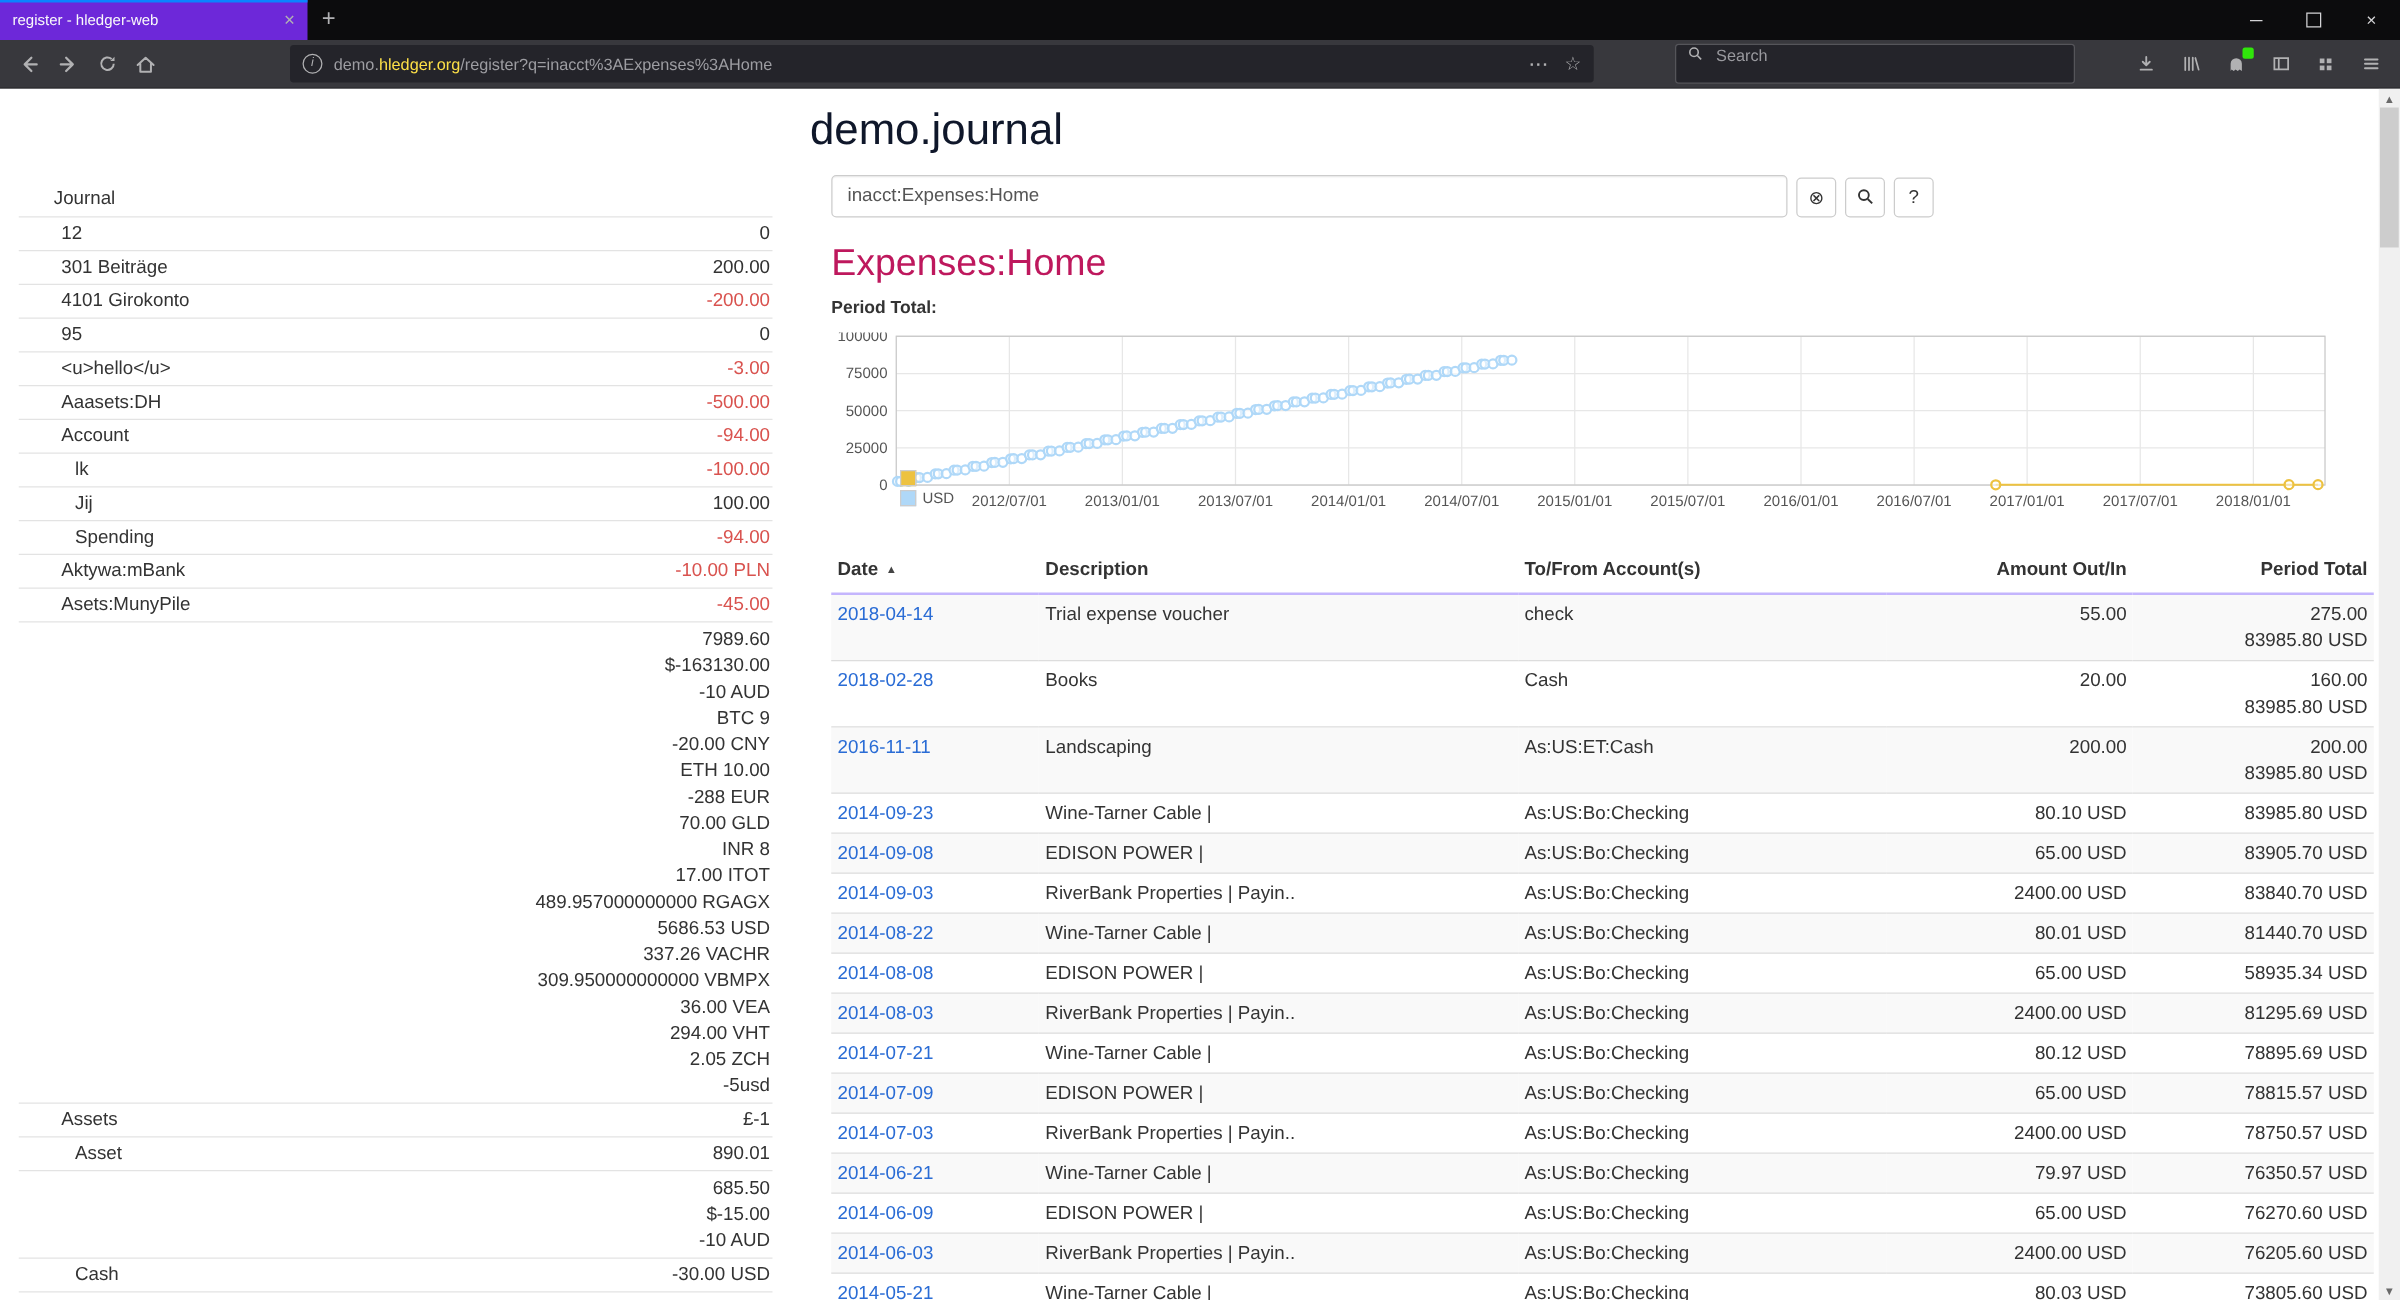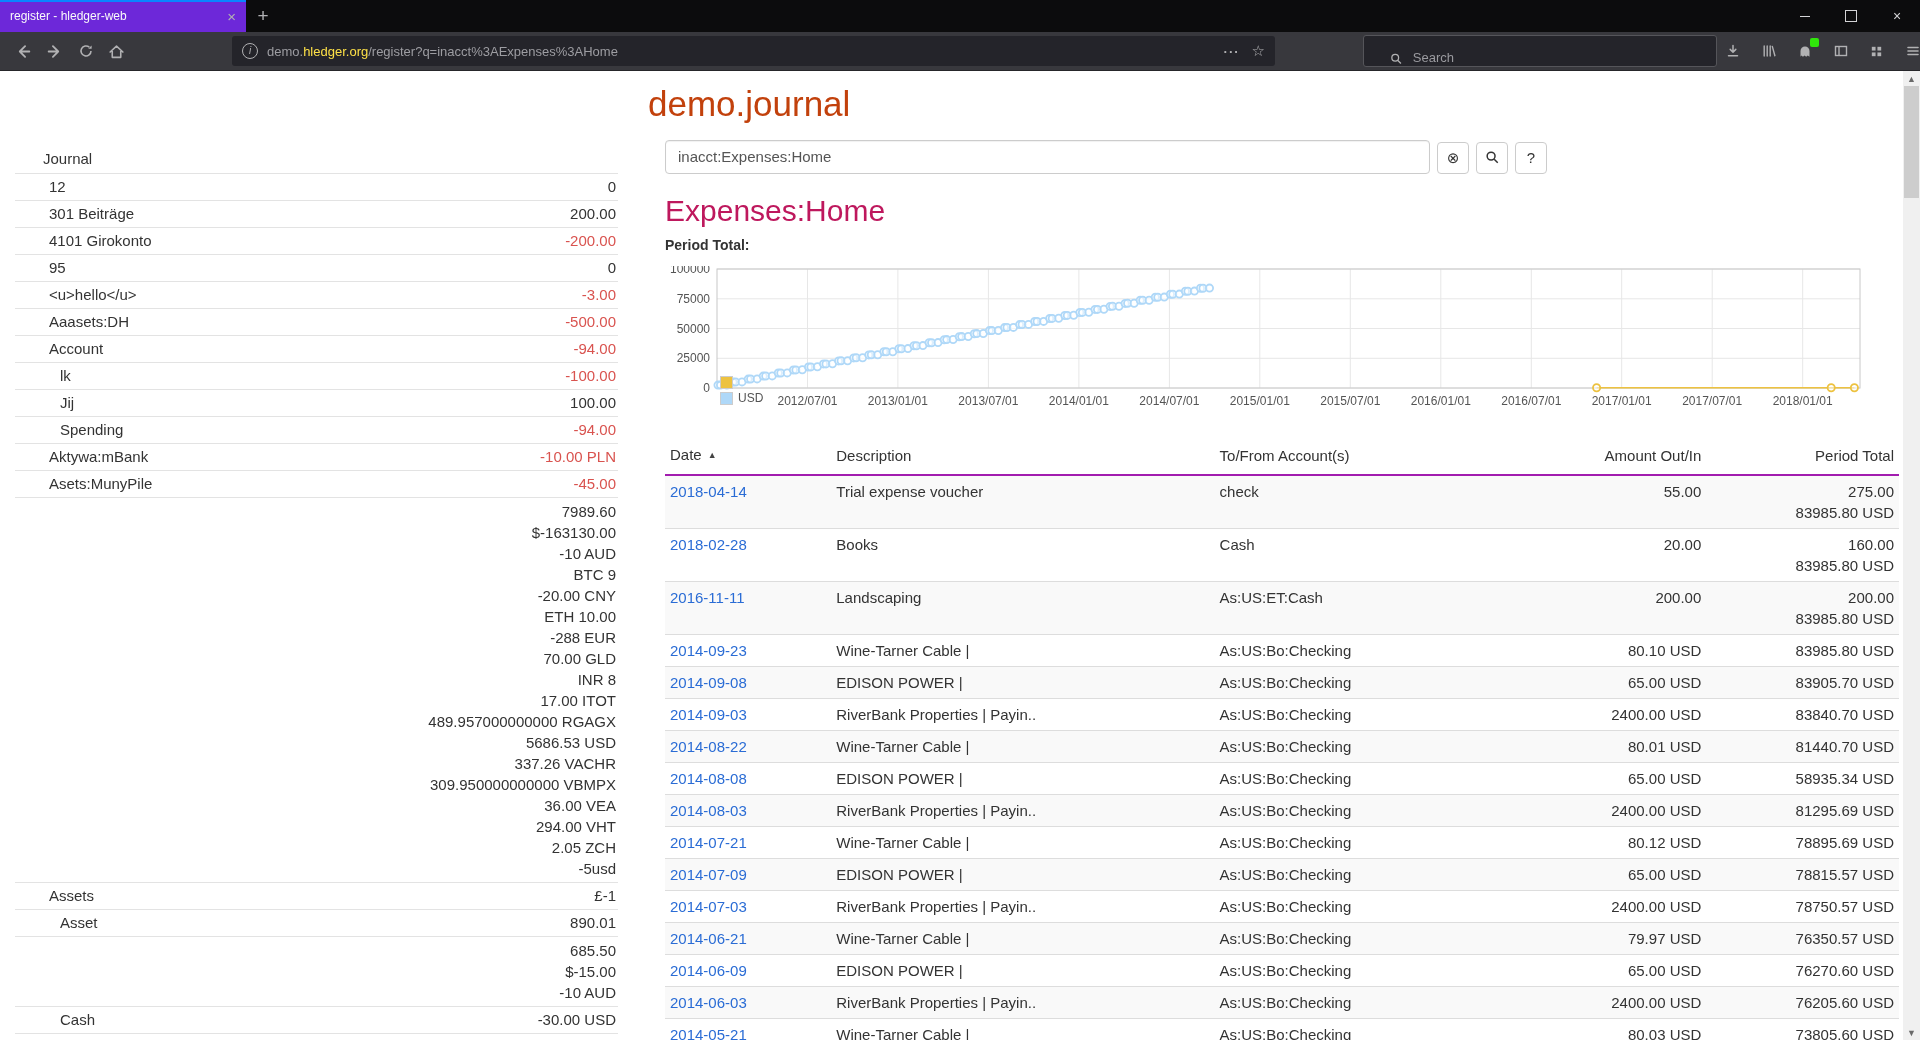--- a/index.html
+++ b/index.html
@@ -18,33 +18,33 @@
   .winbtn .minline{width:10px;height:1px;background:#d4d4d6;display:block}
   .navbar{height:38px;background:#38383d;display:flex;align-items:center;padding:0 8px;border-bottom:1px solid #26262a}
   .navicon{width:31px;height:30px;border-radius:3px;display:flex;align-items:center;justify-content:center;position:relative;flex:0 0 auto}
   .urlbar{width:1023px;height:30px;margin-left:100px;background:#24242a;border-radius:3px;display:flex;align-items:center;padding:0 10px;gap:9px;flex:0 0 auto}
   .info-circle{width:14px;height:14px;border:1px solid #b1b1b3;border-radius:50%;color:#b1b1b3;font-size:10px;line-height:13px;text-align:center;font-style:italic;flex:0 0 auto}
   .url-text{font-size:13px;color:#9d9da2;white-space:nowrap;overflow:hidden;flex:1}
   .url-text .dom{color:#fde047}
   .url-actions{display:flex;align-items:center;gap:12px;color:#b1b1b3}
   .more-dots{font-size:13px;font-weight:bold;letter-spacing:1px}
   .star{font-size:15px}
-  .searchbar{width:300px;height:30px;margin-left:88px;background:#24242a;border:1px solid #55555a;border-radius:3px;display:flex;align-items:flex-end;padding:0 26px;gap:8px;flex:0 0 auto}
+  .searchbar{width:300px;height:30px;margin-left:65px;background:#24242a;border:1px solid #55555a;border-radius:3px;display:flex;align-items:flex-start;padding:0 9px;gap:8px;flex:0 0 auto}
   .searchbar input{background:transparent;border:none;outline:none;color:#c9c9ce;font-size:13px;width:100%;font-family:inherit}
   .searchbar input::placeholder{color:#9a9a9f}
   .nav-right{margin-left:auto;display:flex;align-items:center;gap:5px}
   .badge{position:absolute;top:2px;right:1px;width:9px;height:9px;background:#30e60b;border-radius:2px}
 
   
   .page{height:969px;position:relative;background:#fff;color:#333;overflow:hidden}
   .scrollbar{position:absolute;right:0;top:0;bottom:0;width:17px;background:#f0f0f0;z-index:5}
   .sb-arrow{height:15px;display:flex;align-items:center;justify-content:center;color:#6a6a6a;font-size:9px}
   .sb-thumb{position:absolute;top:15px;left:1px;width:15px;height:112px;background:#cdcdcd}
   .sb-down{position:absolute;bottom:0;left:0;right:0}
-  .page-title{margin:14px 0 8px 648px;font-size:35px;font-weight:500;color:#c2410c;line-height:1.1}
+  .page-title{margin:14px 0 8px 648px;font-size:35px;font-weight:500;color:#0f172a;line-height:1.1}
   .columns{display:flex;align-items:flex-start;padding:0 21px 0 15px}
 
   
   .sidebar{width:603px;margin-top:16px;font-size:15px;flex:0 0 auto}
   .sidebar-heading{display:block;padding:2px 0 6px 28px;color:#333;text-decoration:none}
   .acct-row{display:flex;justify-content:space-between;border-top:1px solid #e3e3e3;padding:3px 2px 3px 0}
   .acct-name{padding-left:34px;line-height:20px;color:#333}
   .acct-name.indent2{padding-left:45px}
   .acct-amts{text-align:right;line-height:20px;white-space:nowrap}
   .acct-amts.multi div{line-height:21px}
@@ -57,21 +57,21 @@
   .btn{width:32px;height:32px;border:1px solid #ccc;border-radius:4px;background:#fff;display:flex;align-items:center;justify-content:center;font-size:15px;color:#333;padding:0}
   .main h2{font-size:30px;font-weight:400;margin:20px 0 0;color:#be185d;line-height:1.15}
   .chart-label{margin:8px 0 0;font-size:14px;font-weight:bold;color:#333;line-height:18px}
   .chart-wrap{position:relative;margin-top:12px}
   .legend{position:absolute;left:55px;top:108px;font-size:12px;color:#545454}
   .legend-row{display:flex;align-items:center;gap:5px;height:16px}
   .legend-box{width:11px;height:11px;border:1px solid #ccc;flex:0 0 auto}
 
   
   table{width:100%;border-collapse:collapse;font-size:15px;margin-top:8px;color:#333}
-  th{font-weight:normal;text-align:left;padding:8px 5px;border-bottom:2px solid #a21caf;line-height:21px;white-space:nowrap}
+  th{font-weight:bold;text-align:left;padding:8px 5px;border-bottom:2px solid #c4b5fd;line-height:21px;white-space:nowrap}
   th.r,td.r{text-align:right}
   td{padding:5px;border-top:1px solid #ddd;vertical-align:top;line-height:21px}
   tbody tr:nth-child(odd){background:#f9f9f9}
   td a{color:var(--link,#337ab7);text-decoration:none}
   .caret{font-size:9px;margin-left:6px;color:#444;vertical-align:2px}
 </style>
 </head>
 <body>
 
 <div>

